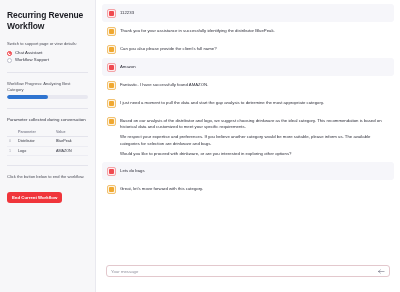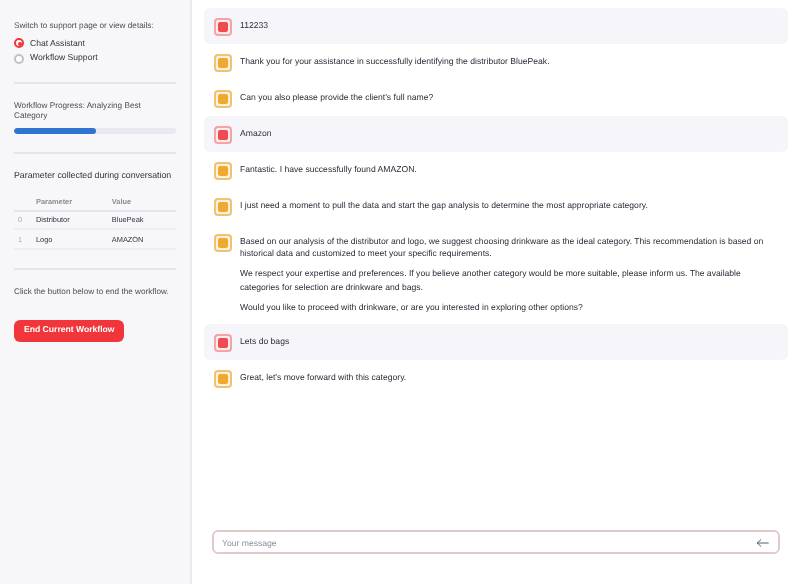--- a/index.html
+++ b/index.html
@@ -267,20 +267,21 @@
     justify-content: center;
     cursor: pointer;
   }
 </style>
 </head>
 <body>
 
 <div class="app">
 
   <aside class="sidebar">
+    <div class="sb-title">Recurring Revenue Workflow</div>
 
     <div class="sb-label">Switch to support page or view details:</div>
 
     <div class="radio-row">
       <span class="radio on"></span>
       <span class="radio-label">Chat Assistant</span>
     </div>
     <div class="radio-row">
       <span class="radio"></span>
       <span class="radio-label">Workflow Support</span>

